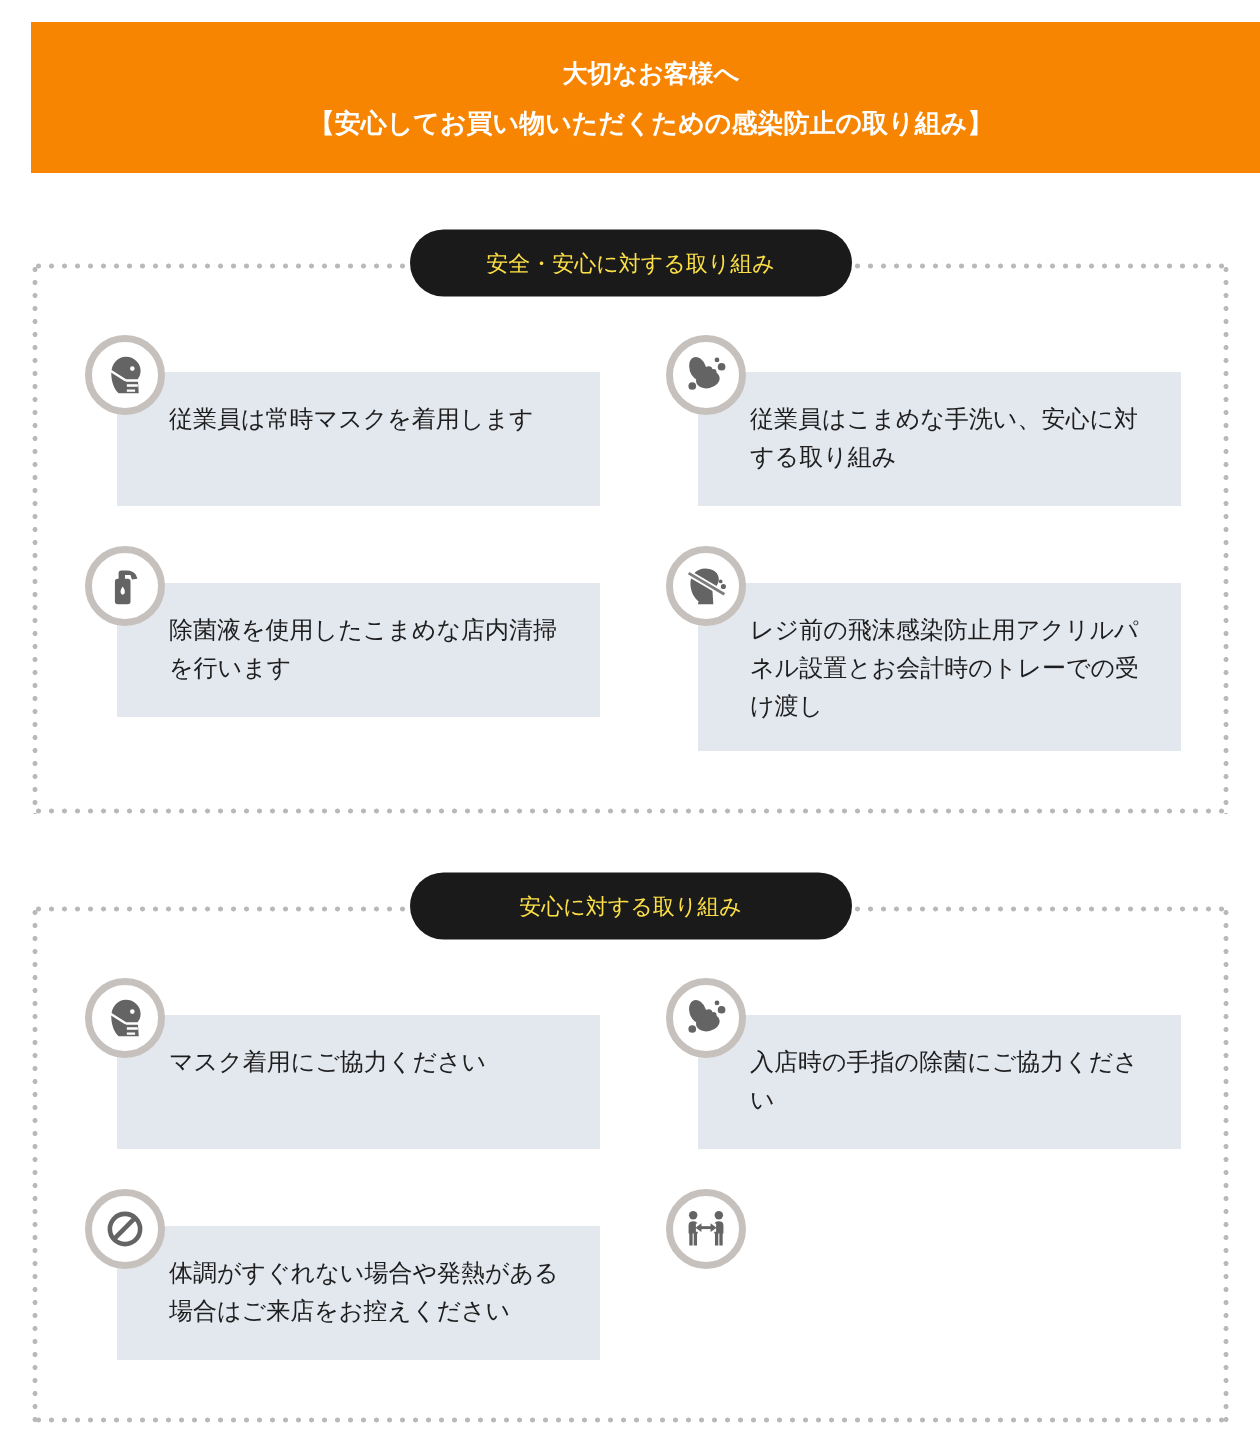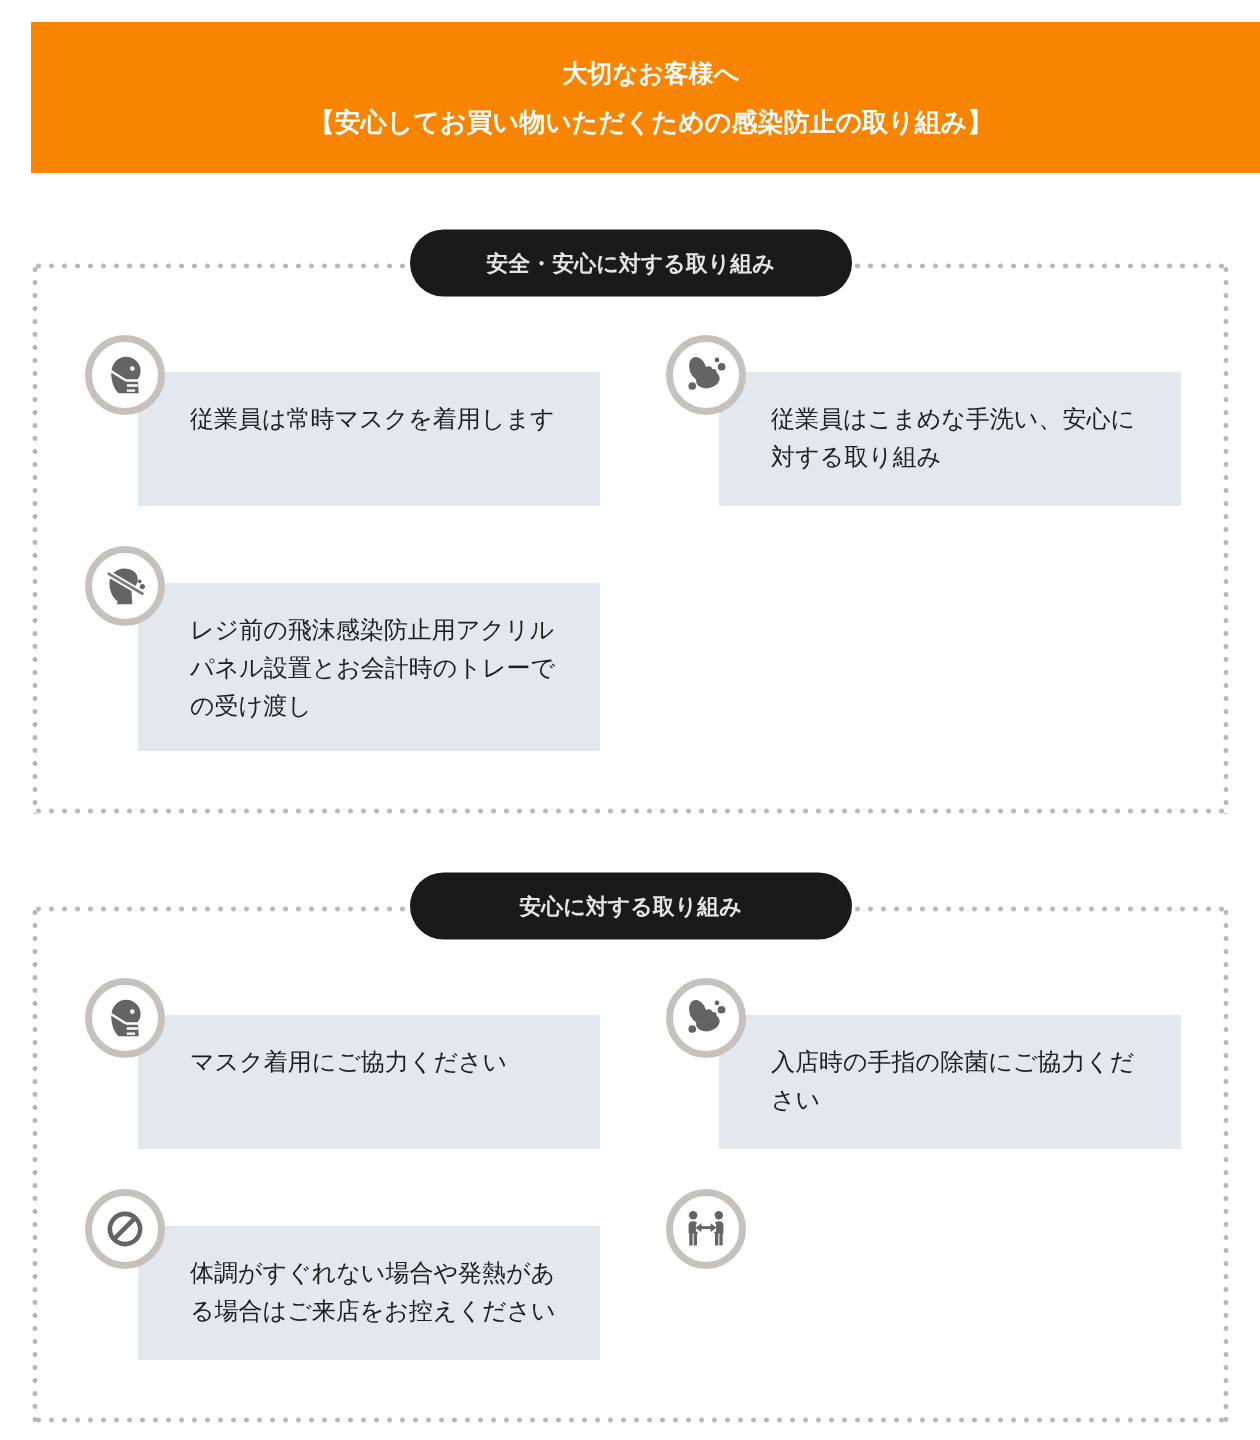--- a/index.html
+++ b/index.html
@@ -7,58 +7,58 @@
     width:1260px;height:1440px;position:relative;background:#ffffff;
     font-family:"Liberation Sans",sans-serif;color:#1e1e1e;overflow:hidden;
   }
   .banner{
     position:absolute;left:31px;top:22px;width:1240px;height:151px;
     background:#f78502;color:#ffffff;font-weight:bold;
     display:flex;flex-direction:column;align-items:center;justify-content:center;
     gap:20px;text-align:left;
   }
   .banner .line1{font-size:25px;line-height:30px;}
-  .banner .line2{font-size:26px;line-height:30px;font-family:Liberation Serif, serif;}
+  .banner .line2{font-size:26px;line-height:30px;}
 
   .section{
     position:absolute;left:32px;width:1197px;box-sizing:border-box;
     
     background-image:
       radial-gradient(circle, #b9b9b9 2.2px, rgba(185,185,185,0) 2.8px),
       radial-gradient(circle, #b9b9b9 2.2px, rgba(185,185,185,0) 2.8px),
       radial-gradient(circle, #b9b9b9 2.2px, rgba(185,185,185,0) 2.8px),
       radial-gradient(circle, #b9b9b9 2.2px, rgba(185,185,185,0) 2.8px);
     background-size:13px 6px,13px 6px,6px 13px,6px 13px;
     background-position:0 0,0 100%,0 0,100% 0;
     background-repeat:repeat-x,repeat-x,repeat-y,repeat-y;
   }
   .section-1{top:263px;height:551px;}
   .section-2{top:906px;height:517px;}
 
   .pill{
     position:absolute;left:50%;top:0;transform:translate(-50%,-50%);
     width:442px;height:67px;background:#1a1a1a;border-radius:34px;
-    color:#e5e5e5;font-size:22px;font-weight:bold;
+    color:#fde047;font-size:22px;font-weight:normal;
     display:flex;align-items:center;justify-content:center;white-space:nowrap;
   }
 
   .items{
     display:grid;grid-template-columns:1fr 1fr;
     column-gap:66px;row-gap:40px;
     padding:72px 48px 63px 53px;
   }
   .item{position:relative;padding-top:37px;}
   .circle{
     position:absolute;top:0;left:0;width:80px;height:80px;border-radius:50%;
     background:#ffffff;border:7px solid #c7c1be;box-sizing:border-box;
     display:flex;align-items:center;justify-content:center;z-index:2;
   }
   .circle svg{width:44px;height:44px;fill:#646464;color:#646464;display:block;}
   .item-box{
-    margin-left:53px;background:#e3e7ee;box-sizing:border-box;
+    margin-left:32px;background:#e3e7ee;box-sizing:border-box;
     min-height:134px;padding:28px 30px 26px 52px;
     font-size:24px;line-height:38px;color:#1e1e1e;
   }
 </style>
 </head>
 <body>
 
 <svg width="0" height="0" style="position:absolute" aria-hidden="true">
   <defs>
     <symbol id="sym-mask-face" viewBox="0 0 48 48">
@@ -131,20 +131,28 @@
 
     <div class="item">
       <span class="circle">
         <svg>
             <use href="#sym-hand-wash"></use>
           </svg>
       </span>
       <div class="item-box">従業員はこまめな手洗い、安心に対する取り組み</div>
     </div>
 
+    <div class="item">
+      <span class="circle">
+        <svg>
+            <use href="#sym-spray-bottle"></use>
+          </svg>
+      </span>
+      <div class="item-box">除菌液を使用したこまめな店内清掃を行います</div>
+    </div>
 
     <div class="item">
       <span class="circle">
         <svg>
             <use href="#sym-cough-guard"></use>
           </svg>
       </span>
       <div class="item-box">レジ前の飛沫感染防止用アクリルパネル設置とお会計時のトレーでの受け渡し</div>
     </div>
 

